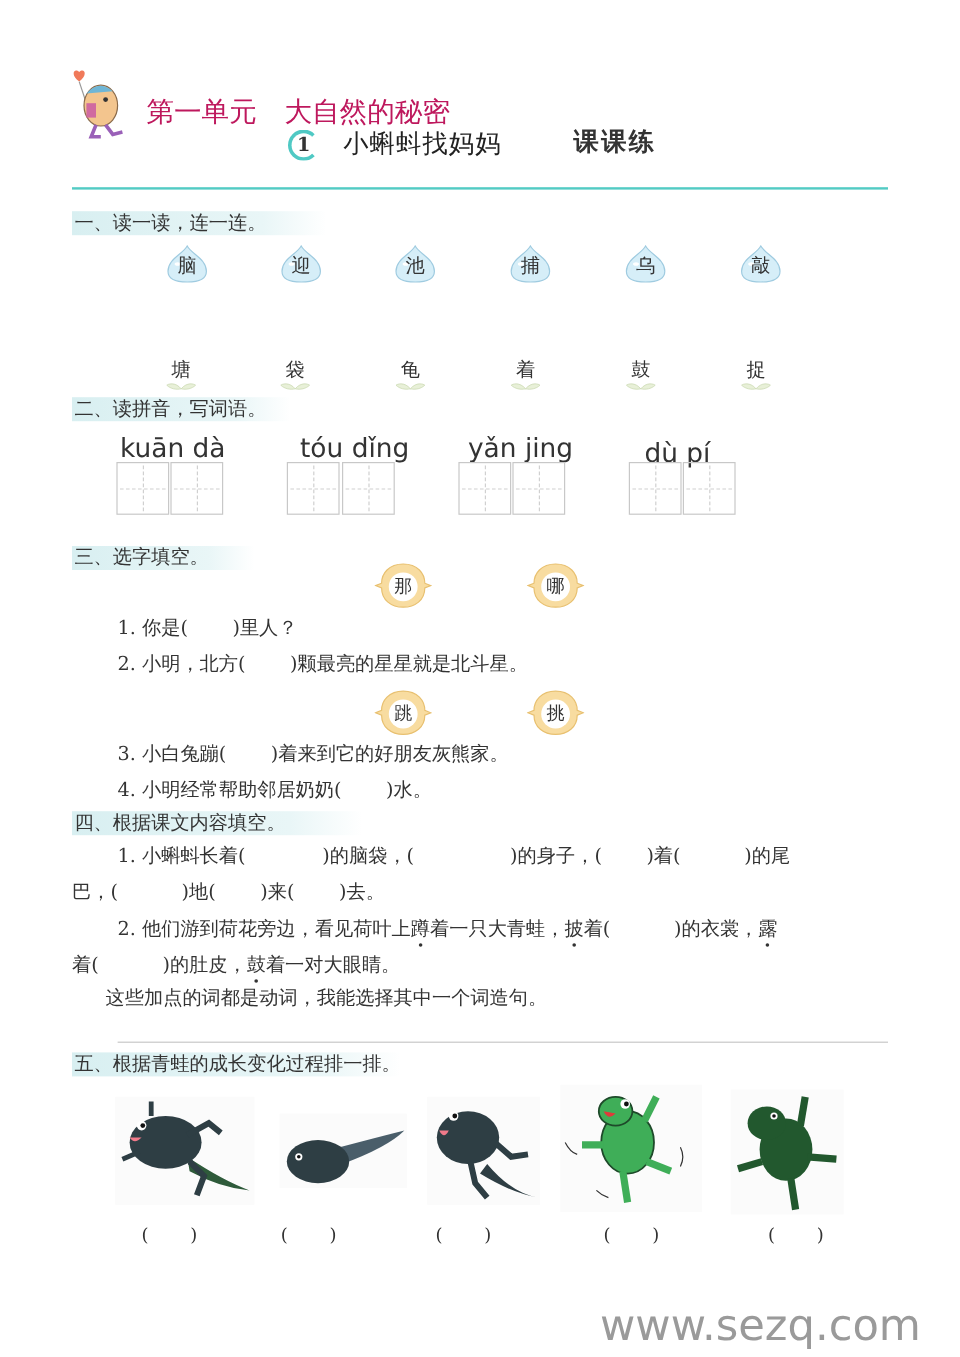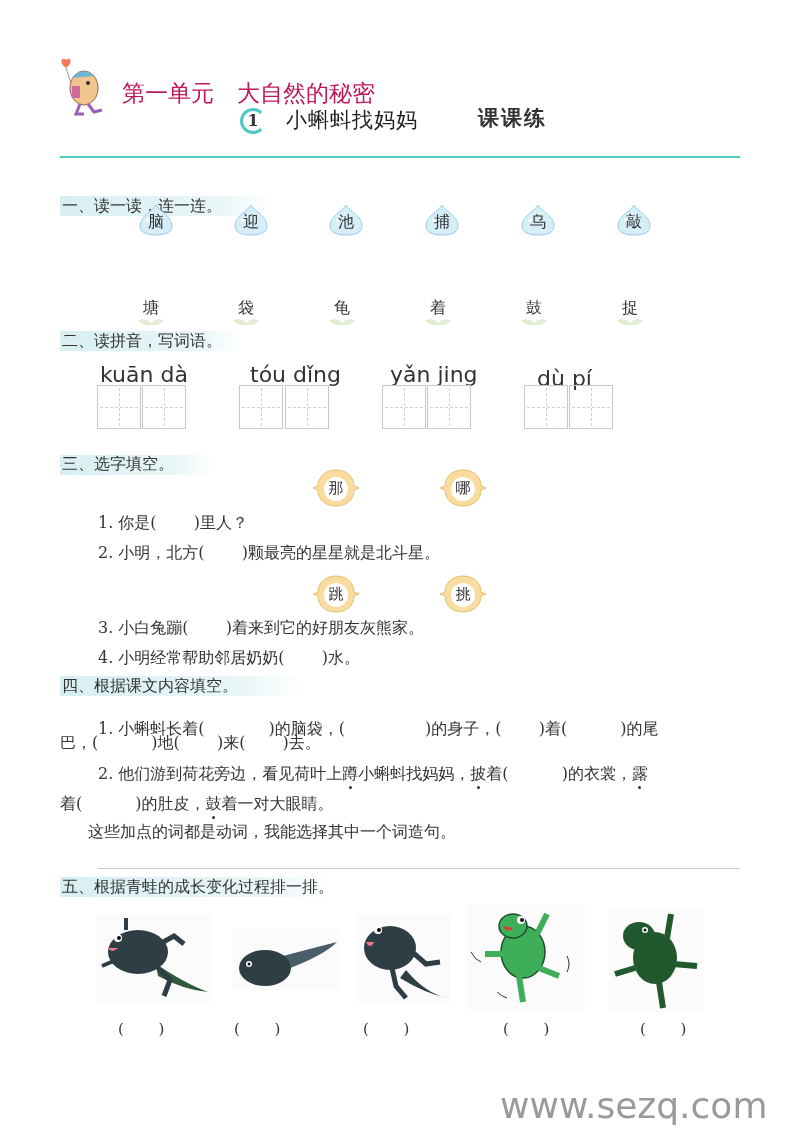--- a/index.html
+++ b/index.html
@@ -67,21 +67,21 @@
     <path d="M22 48 L18 58 L26 58" stroke="#9a60b8" stroke-width="3" fill="none"></path>
     <path d="M30 48 L36 56 L44 54" stroke="#9a60b8" stroke-width="3" fill="none"></path>
   </svg>
 </div>
 <div class="abs unit-title sans">第一单元　大自然的秘密</div>
 <div class="abs lesson-num">1</div>
 <div class="abs lesson-title">小蝌蚪找妈妈</div>
 <div class="abs lesson-type">课课练</div>
 <div class="abs header-rule"></div>
 
-<div class="abs sec-head" style="top:176px;width:210px;margin-top:20px;">一、读一读，连一连。</div>
+<div class="abs sec-head" style="top:176px;width:210px;">一、读一读，连一连。</div>
 
 <div class="abs drop" style="left:136px;top:204px;">
   <svg width="40" height="32" viewBox="0 0 40 32">
       <path d="M20 1 C16 8 4 12 4 22 C4 29 12 31 20 31 C28 31 36 29 36 22 C36 12 24 8 20 1Z" fill="#d6eef8" stroke="#9fcbe0" stroke-width="1"></path>
       <ellipse cx="12" cy="16" rx="2.5" ry="1.5" fill="#fff"></ellipse>
     </svg>
   <span>脑</span>
 </div>
 <div class="abs drop" style="left:231px;top:204px;">
   <svg width="40" height="32" viewBox="0 0 40 32">
@@ -193,24 +193,24 @@
       <path d="M24 2 C12 2 6 10 6 18 L1 20 L6 22 C6 32 14 38 24 38 C34 38 42 32 42 22 L47 20 L42 18 C42 10 36 2 24 2Z" fill="#f8dca0" stroke="#e8c070" stroke-width="1"></path>
       <circle cx="24" cy="21" r="12" fill="#fff"></circle>
     </svg>
   <span>挑</span>
 </div>
 <div class="abs line" style="left:98px;top:618px;">3. 小白兔蹦(　　 )着来到它的好朋友灰熊家。</div>
 <div class="abs line" style="left:98px;top:648px;">4. 小明经常帮助邻居奶奶(　　 )水。</div>
 
 <div class="abs sec-head" style="top:676px;width:240px;">四、根据课文内容填空。</div>
 
-<div class="abs line" style="left:98px;top:703px;margin-top:16px;">1. 小蝌蚪长着(　　　　)的脑袋，(　　　　　)的身子，(　　 )着(　　　 )的尾</div>
+<div class="abs line" style="left:98px;top:703px;">1. 小蝌蚪长着(　　　　)的脑袋，(　　　　　)的身子，(　　 )着(　　　 )的尾</div>
 <div class="abs line" style="left:60px;top:733px;">巴，(　　　 )地(　　 )来(　　 )去。</div>
 
-<div class="abs line" style="left:98px;top:764px;"><span>2. 他们游到荷花旁边，看见荷叶上</span><span class="dot">蹲</span><span>小蝌蚪找妈妈，</span><span class="dot">披</span><span>着(　　　 )的衣裳，</span><span class="dot">露</span></div>
+<div class="abs line" style="left:98px;top:764px;"><span>2. 他们游到荷花旁边，看见荷叶上</span><span class="dot">蹲</span><span>着一只大青蛙，</span><span class="dot">披</span><span>着(　　　 )的衣裳，</span><span class="dot">露</span></div>
 <div class="abs line" style="left:60px;top:794px;"><span>着(　　　 )的肚皮，</span><span class="dot">鼓</span><span>着一对大眼睛。</span></div>
 <div class="abs line" style="left:88px;top:822px;">这些加点的词都是动词，我能选择其中一个词造句。</div>
 
 <div class="abs sep-rule"></div>
 
 <div class="abs sec-head" style="top:877px;width:272px;">五、根据青蛙的成长变化过程排一排。</div>
 
 <div class="abs frog-img" style="left:96px;top:914px;width:116px;height:90px;">
   <svg width="116" height="90" viewBox="0 0 116 90">
     <path d="M60 50 Q90 70 112 78 Q88 76 62 62Z" fill="#2e5a3a"></path>

